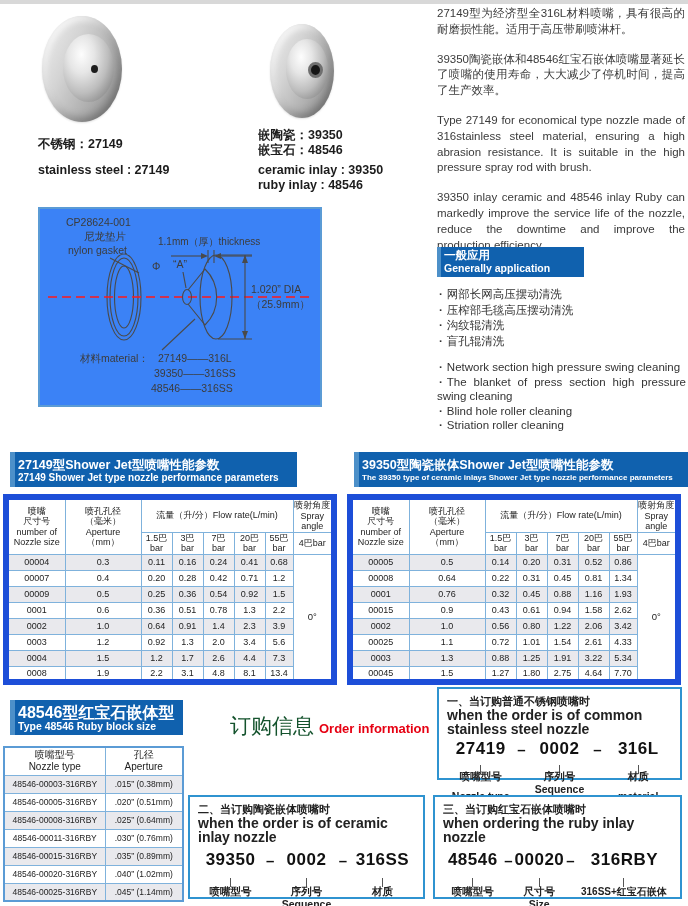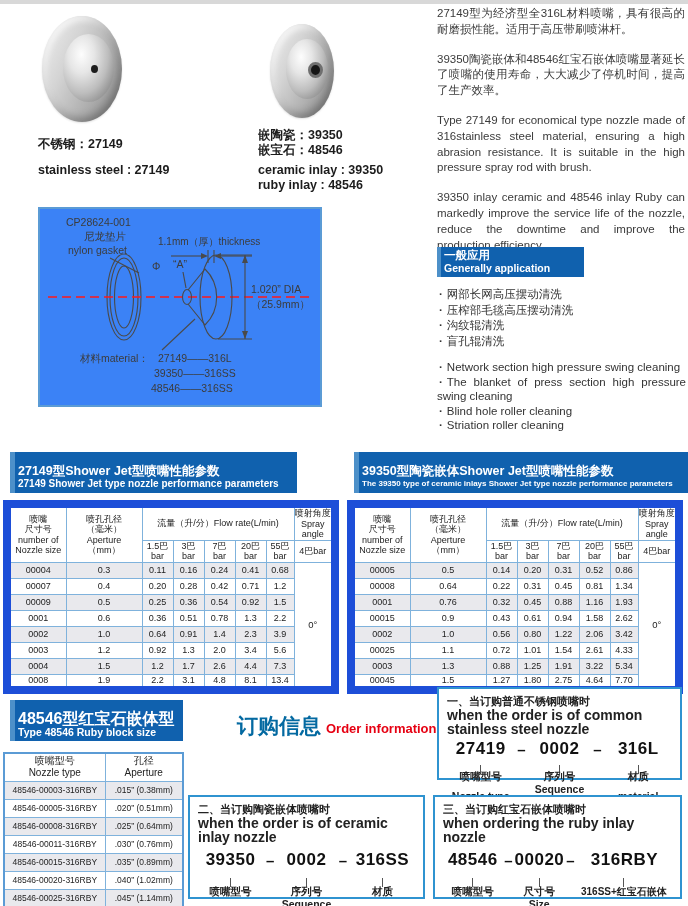--- a/index.html
+++ b/index.html
@@ -38,29 +38,29 @@
   .app-header .en { font-size:10.5px; font-weight:bold; line-height:12px; }
   ul { list-style:none; }
   .list-cn { margin-top:10px; }
   .list-cn li { font-size:11.5px; line-height:15.5px; color:#333; }
   .list-cn li::before { content:"·"; font-weight:bold; margin:0 4px 0 2px; }
   .list-en { margin-top:11px; }
   .list-en li { font-size:11.5px; line-height:14.5px; color:#333; text-align:justify; }
   .list-en li::before { content:"·"; font-weight:bold; margin:0 4px 0 2px; }
 
   
-  .bar-title { background:linear-gradient(90deg,#4d90c9 0,#4d90c9 5px,#1061ae 5px); color:#fff; padding:12px 8px 3px; }
+  .bar-title { background:linear-gradient(90deg,#4d90c9 0,#4d90c9 5px,#1061ae 5px); color:#fff; padding:6px 8px 3px; }
   .bar-title .cn { font-size:12.5px; font-weight:bold; line-height:14px; white-space:nowrap; }
   .bar-title .en { font-size:10px; font-weight:bold; line-height:12px; white-space:nowrap; }
   .bar-title .en.small { font-size:8px; }
 
   
   .perf-sec { position:absolute; top:452px; }
   .perf-sec .bar-title { margin-left:7px; }
-  table.perf { border-collapse:collapse; margin-top:7px; border:8px solid #1d4ed8; background:#fff; table-layout:fixed; }
+  table.perf { border-collapse:collapse; margin-top:7px; border:6px solid #1d4ed8; background:#fff; table-layout:fixed; }
   table.perf th, table.perf td { border:1px solid #7fb2dc; text-align:center; vertical-align:middle;
     font-size:9px; color:#222; font-weight:normal; padding:0; }
   table.perf thead tr:first-child { height:26px; }
   table.perf thead tr:last-child  { height:22px; }
   table.perf thead div { line-height:10.5px; }
   table.perf tbody tr { height:16px; }
   table.perf tbody tr:nth-child(odd) td { background:#e9e9ed; }
   table.perf td.angle { background:#fff !important; font-size:9.5px; }
 
   
@@ -69,21 +69,21 @@
   table.ruby { border-collapse:collapse; margin-top:11px; border:2px solid #5b9bd5; background:#fff; table-layout:fixed; }
   table.ruby th, table.ruby td { border:1px solid #7fb2dc; text-align:center; vertical-align:middle;
     font-size:8.5px; color:#222; font-weight:normal; padding:0; }
   table.ruby thead tr { height:28px; }
   table.ruby thead div { font-size:10px; line-height:12px; }
   table.ruby tbody tr { height:18px; }
   table.ruby tbody tr:nth-child(odd) td { background:#e9e9ed; }
 
   
   .order-title { position:absolute; left:230px; top:712px; white-space:nowrap; }
-  .order-title .big { font-size:21px; font-weight:bold; color:#0369a1;margin-left:7px; }
+  .order-title .big { font-size:21px; font-weight:normal; color:#14532d; }
   .order-title .small { font-size:13px; font-weight:bold; color:#e60012; margin-left:5px; }
 
   .order-box { position:absolute; border:2px solid #2f93d0; background:#fff; padding:5px 8px 4px; }
   .ob-head-cn { font-size:11px; font-weight:bold; color:#222; line-height:14px; }
   .ob-head-en { font-size:14px; font-weight:bold; color:#222; line-height:14px; }
   .ob-grid { display:grid; grid-template-columns:30% 14px 1fr 14px 30%; align-items:center; }
   .ob-grid.wide3 { grid-template-columns:26% 12px 1fr 12px 42%; }
   .ob-grid > span { text-align:center; }
   .ob-codes { margin-top:3px; }
   .ob-codes .code { font-size:17px; font-weight:bold; color:#111; letter-spacing:.5px; }

